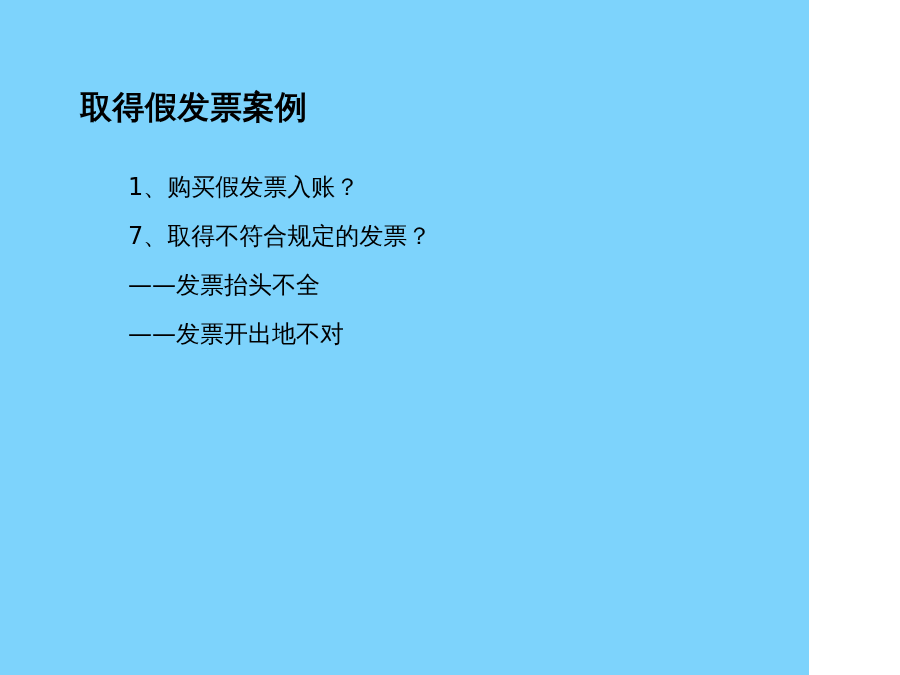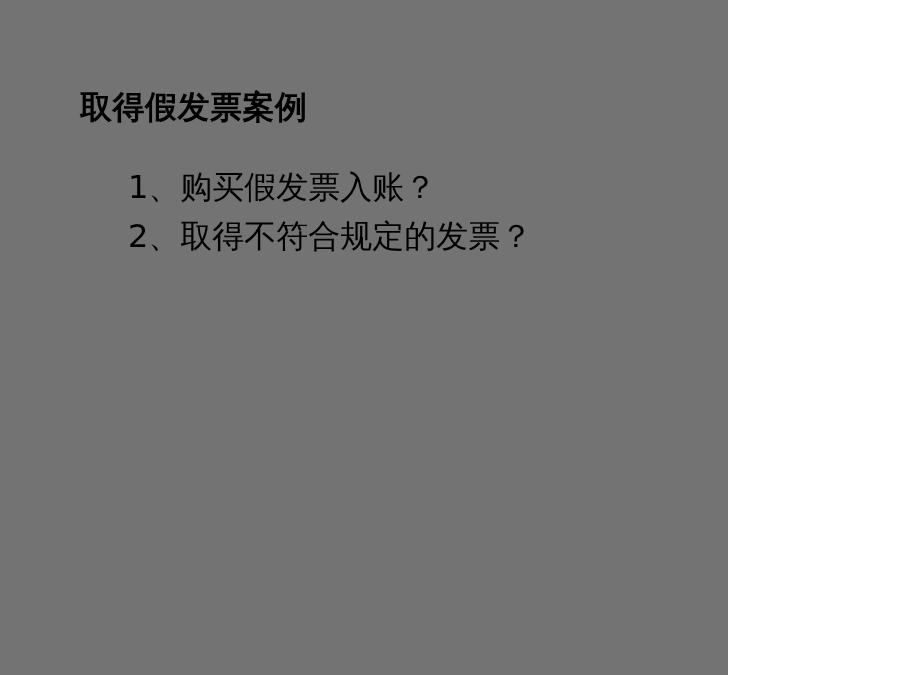--- a/index.html
+++ b/index.html
@@ -9,23 +9,23 @@
   body {
     width: 900px;
     height: 675px;
     background: #ffffff;
     font-family: "DejaVu Sans", "Liberation Sans", sans-serif;
     color: #000000;
     overflow: hidden;
   }
   .slide {
     position: relative;
-    width: 728px;
+    width: 809px;
     height: 675px;
-    background: #737373;
+    background: #7dd3fc;
   }
   .slide-title {
     position: absolute;
     left: 80px;
     top: 88px;
     font-size: 32px;
     font-weight: bold;
     line-height: 1.2;
     letter-spacing: 0.5px;
     color: #000000;
@@ -34,31 +34,33 @@
   .body-list {
     position: absolute;
     left: 128px;
     top: 163px;
     width: 700px;
     margin: 0;
     padding: 0;
     list-style: none;
   }
   .body-list li {
-    font-size: 32px;
+    font-size: 24px;
     line-height: 49px;
     color: #000000;
     white-space: nowrap;
   }
 </style>
 </head>
 <body>
 
 <div class="slide">
 
   <div class="slide-title">取得假发票案例</div>
 
   <ul class="body-list">
     <li>1、购买假发票入账？</li>
-    <li>2、取得不符合规定的发票？</li>
+    <li>7、取得不符合规定的发票？</li>
+    <li>——发票抬头不全</li>
+    <li>——发票开出地不对</li>
   </ul>
 
 </div>
 
 </body></html>

